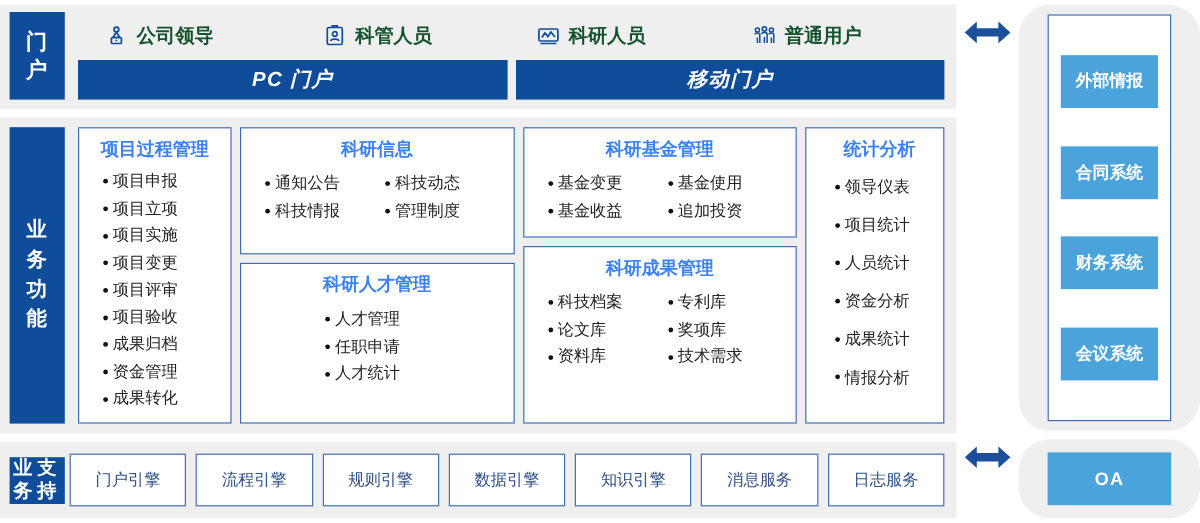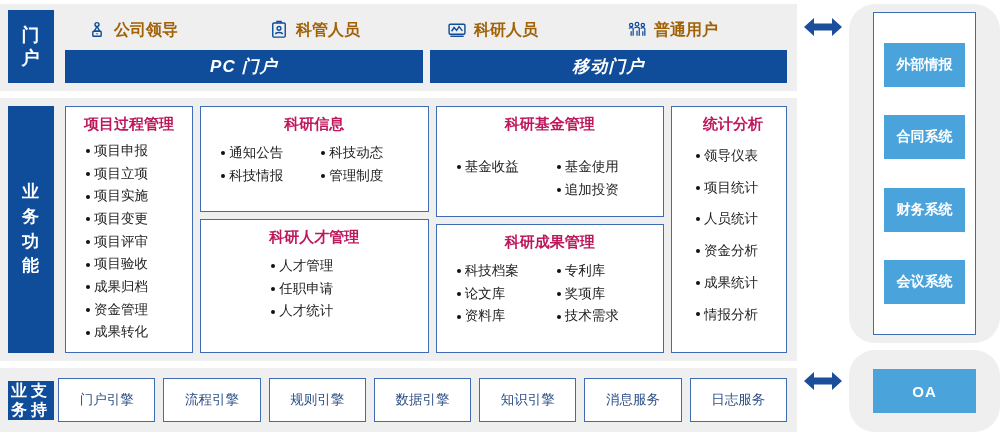--- a/index.html
+++ b/index.html
@@ -77,21 +77,21 @@
   .roles {
     display: flex;
     align-items: center;
     height: 40px;
     padding-left: 22px;
   }
   .role {
     display: flex;
     align-items: center;
     gap: 7px;
-    color: #a16207;
+    color: #14532d;
     font-size: 16px;
     font-weight: bold;
   }
   .role:nth-child(1) { width: 182px; }
   .role:nth-child(2) { width: 178px; }
   .role:nth-child(3) { width: 180px; }
   .role:nth-child(4) { width: 160px; }
   .role-icon { width: 20px; height: 20px; display: block; flex-shrink: 0; }
 
   .portal-bars {
@@ -122,21 +122,21 @@
     margin-left: 11px;
   }
   .card {
     background: #ffffff;
     border: 1.5px solid #3f6cb4;
     display: flex;
     flex-direction: column;
     padding: 8px 6px;
   }
   .card-title {
-    color: #be185d;
+    color: #3b82f6;
     font-weight: bold;
     font-size: 15px;
     text-align: center;
     margin-bottom: 6px;
   }
   .bullets {
     list-style: none;
     font-size: 13.5px;
     color: #222;
   }
@@ -156,21 +156,21 @@
   }
 
   
   .col-proc { width: 128px; }
   .col-proc .bullets { padding-left: 14px; }
 
   
   .col-stack { flex: 1; display: flex; flex-direction: column; gap: 7px; }
   .card-info { height: 106px; }
   .card-talent { flex: 1; }
-  .card-fund { height: 111px; gap: 14px; }
+  .card-fund { height: 92px; }
   .card-result { flex: 1; }
   .two-col {
     display: flex;
     justify-content: center;
     gap: 14px;
     margin-top: 2px;
   }
   .two-col .bullets { min-width: 86px; }
 
   
@@ -241,21 +241,21 @@
     background: #4ba3dc;
     color: #ffffff;
     font-size: 14px;
     font-weight: bold;
     height: 44px;
     display: flex;
     align-items: center;
     justify-content: center;
   }
   .right-top { flex: 1; }
-  .right-bottom { height: 82px; justify-content: center; }
+  .right-bottom { height: 66px; justify-content: center; }
   .oa-chip {
     background: #4ba3dc;
     color: #ffffff;
     font-size: 15px;
     font-weight: bold;
     height: 44px;
     display: flex;
     align-items: center;
     justify-content: center;
     letter-spacing: 1px;
@@ -386,20 +386,21 @@
               </ul>
             </div>
           </div>
         </div>
 
         <div class="col-stack">
           <div class="card card-fund">
             <div class="card-title">科研基金管理</div>
             <div class="two-col">
               <ul class="bullets">
+                <li>基金变更</li>
                 <li>基金收益</li>
               </ul>
               <ul class="bullets">
                 <li>基金使用</li>
                 <li>追加投资</li>
               </ul>
             </div>
           </div>
           <div class="card card-result">
             <div class="card-title">科研成果管理</div>

